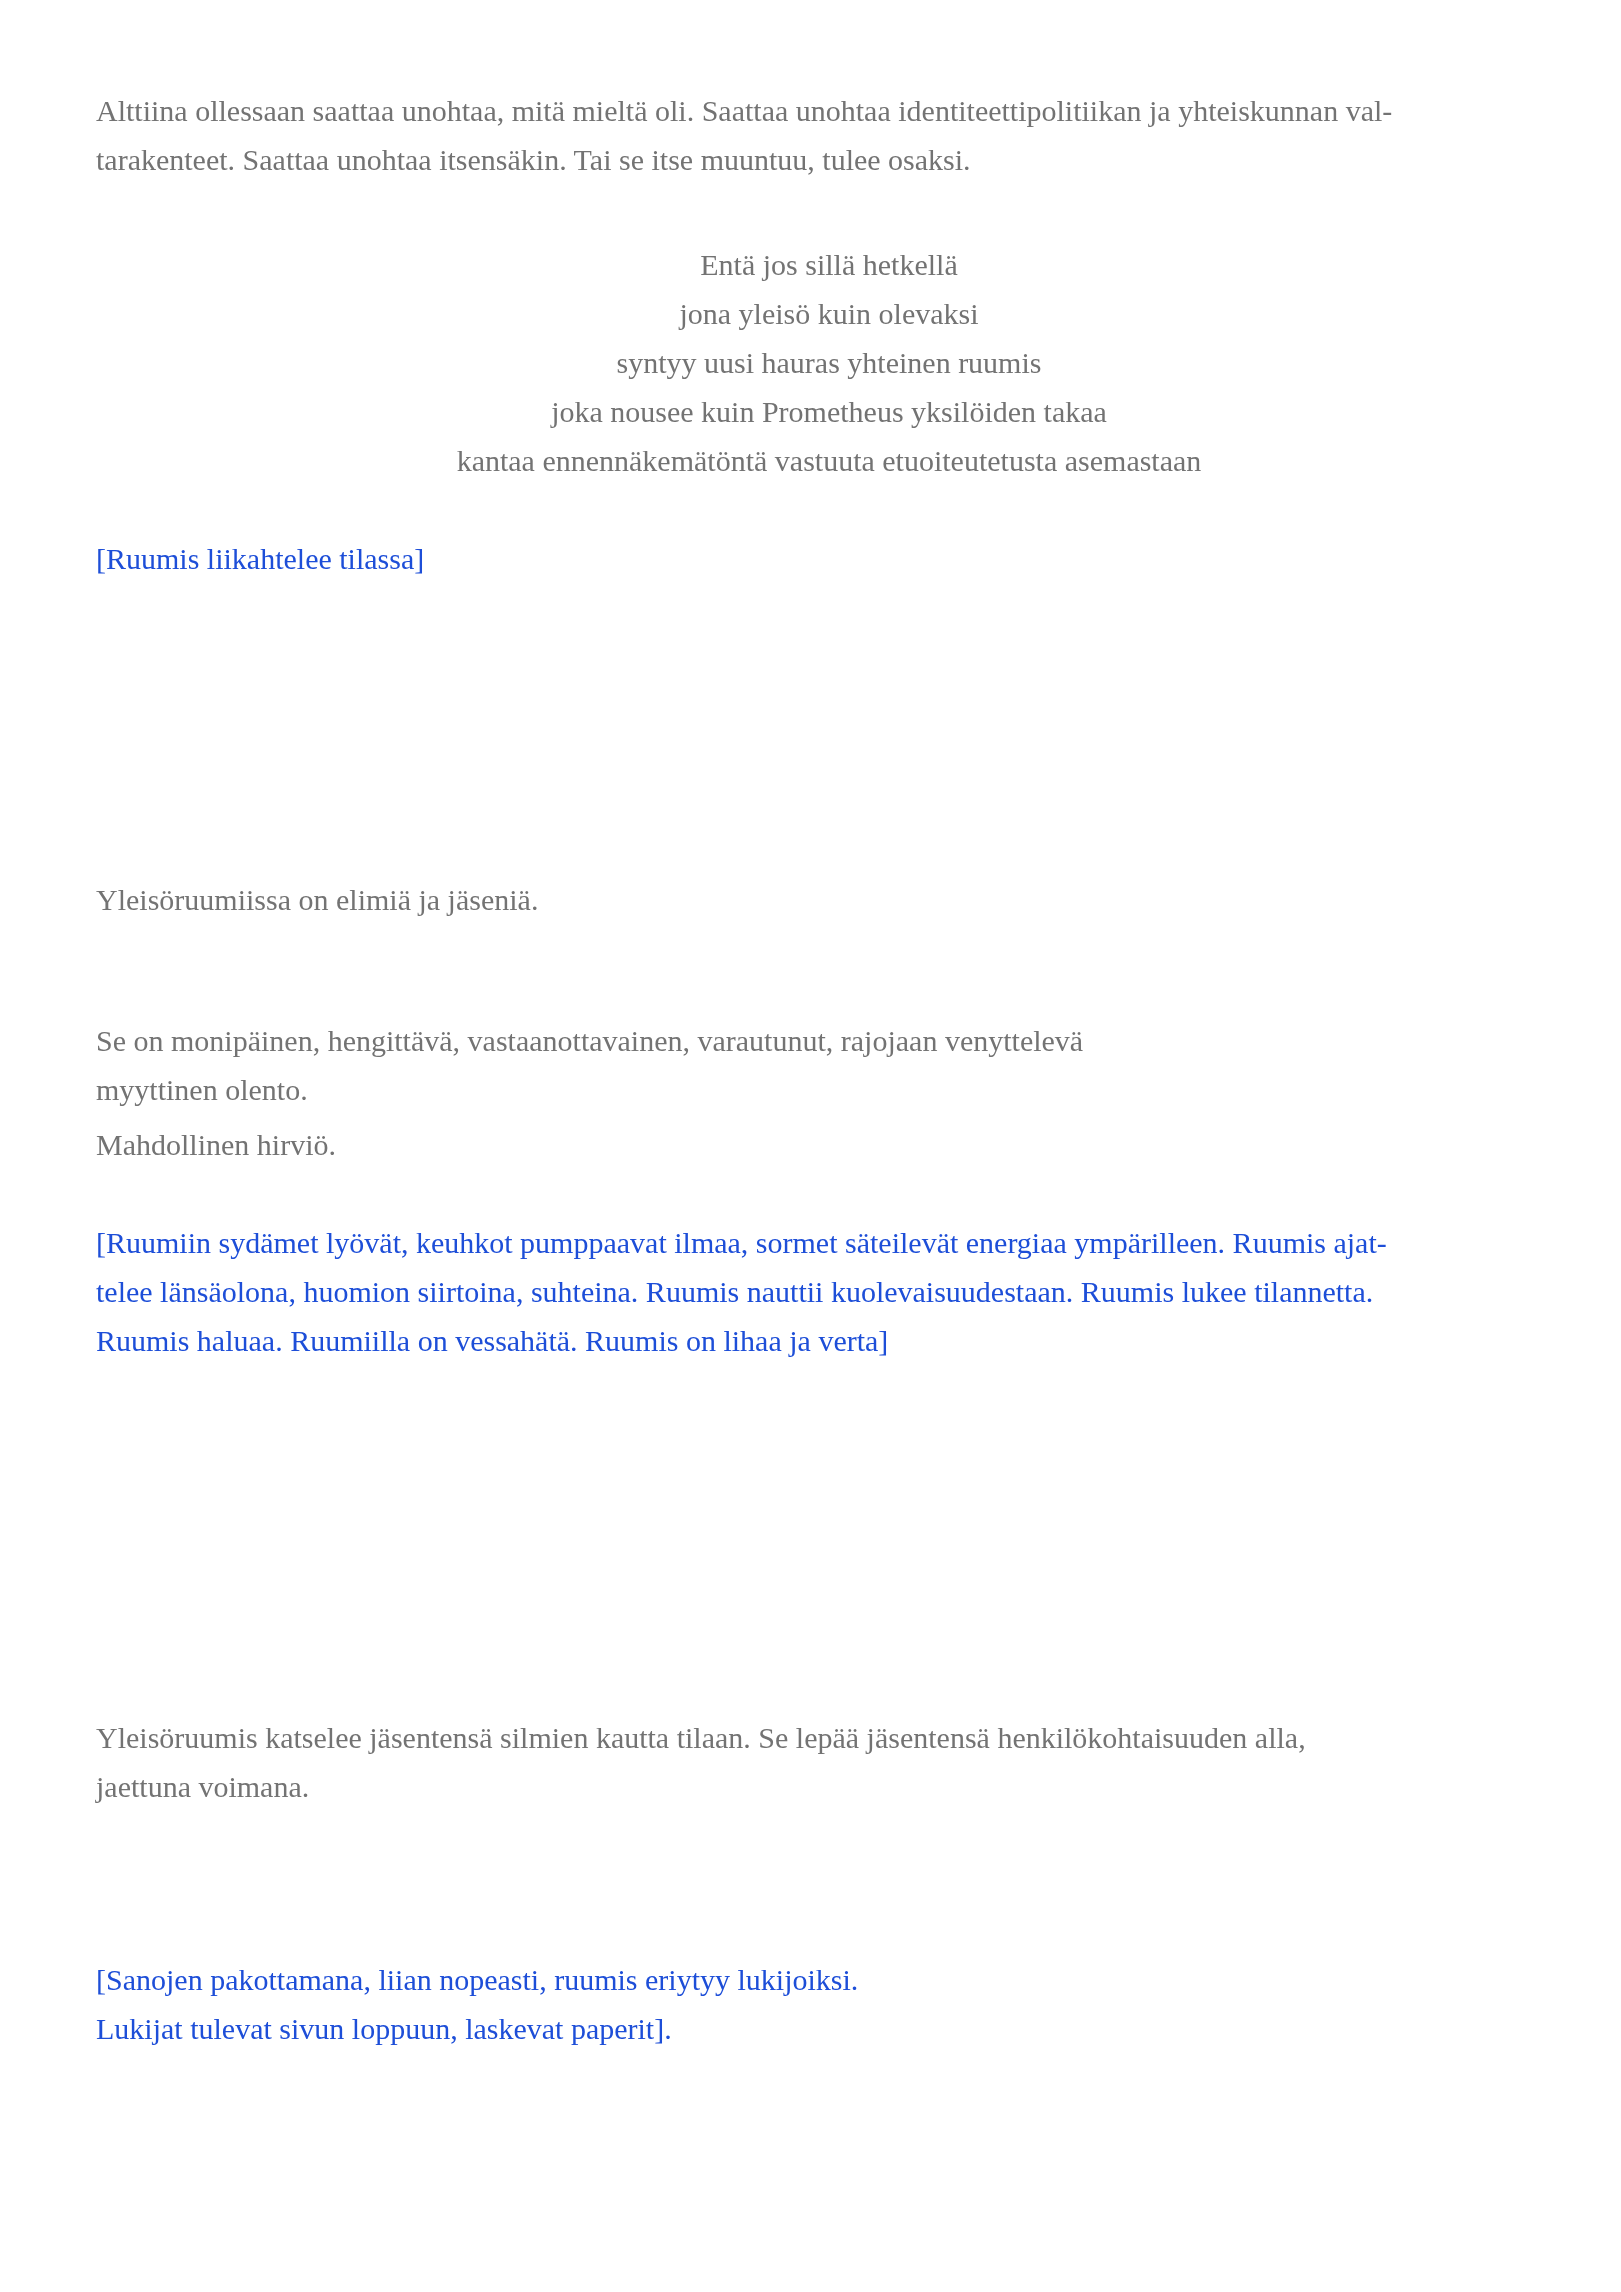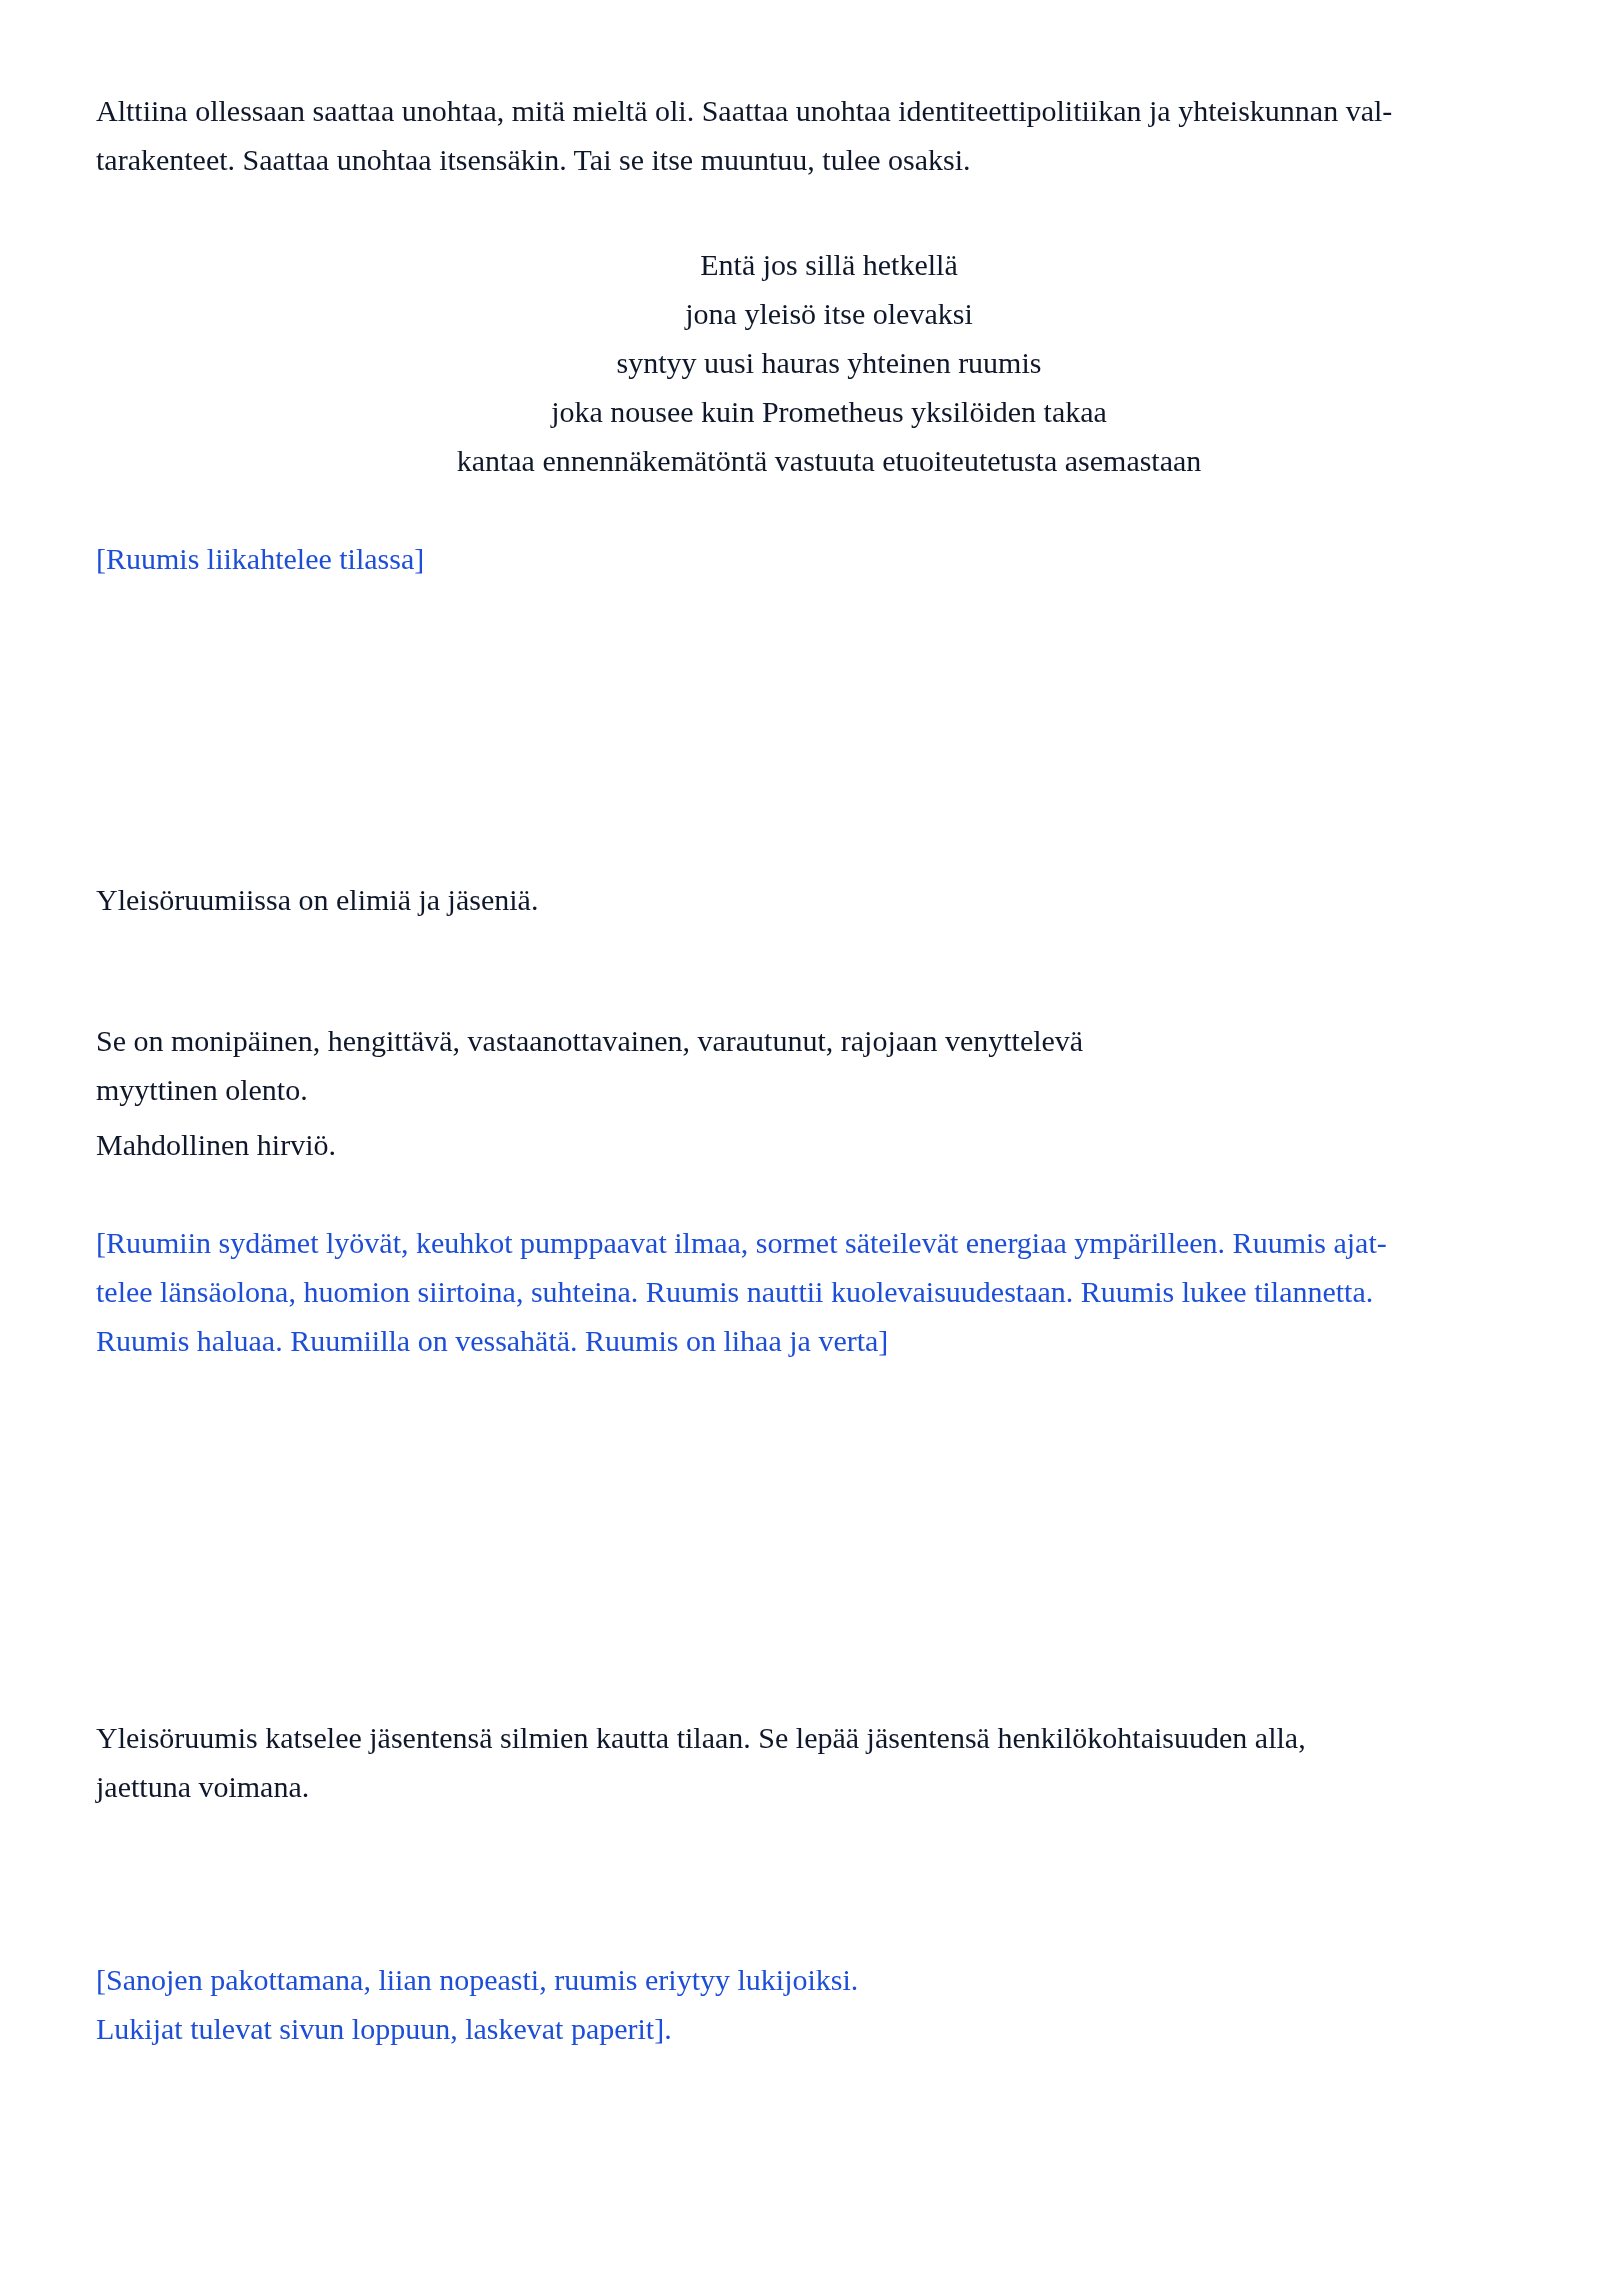--- a/index.html
+++ b/index.html
@@ -27,36 +27,36 @@
     letter-spacing: 0px;
   }
   .block .line {
     display: block;
     white-space: nowrap;
   }
   .red {
     color: #1d4ed8;
   }
   .black {
-    color: #0f172a;
+    color: #737373;
   }
 </style>
 </head>
 <body>
 
 <main class="page">
 
   <p class="block black" style="top: 86px;">
     <span class="line">Alttiina ollessaan saattaa unohtaa, mitä mieltä oli. Saattaa unohtaa identiteettipolitiikan ja yhteiskunnan val-</span>
     <span class="line">tarakenteet. Saattaa unohtaa itsensäkin. Tai se itse muuntuu, tulee osaksi.</span>
   </p>
 
   <p class="block black" style="top: 240px; text-align: center;">
     <span class="line">Entä jos sillä hetkellä</span>
-    <span class="line">jona yleisö itse olevaksi</span>
+    <span class="line">jona yleisö kuin olevaksi</span>
     <span class="line">syntyy uusi hauras yhteinen ruumis</span>
     <span class="line">joka nousee kuin Prometheus yksilöiden takaa</span>
     <span class="line">kantaa ennennäkemätöntä vastuuta etuoiteutetusta asemastaan</span>
   </p>
 
   <p class="block red" style="top: 534px;">
     <span class="line">[Ruumis liikahtelee tilassa]</span>
   </p>
 
   <p class="block black" style="top: 875px;">

